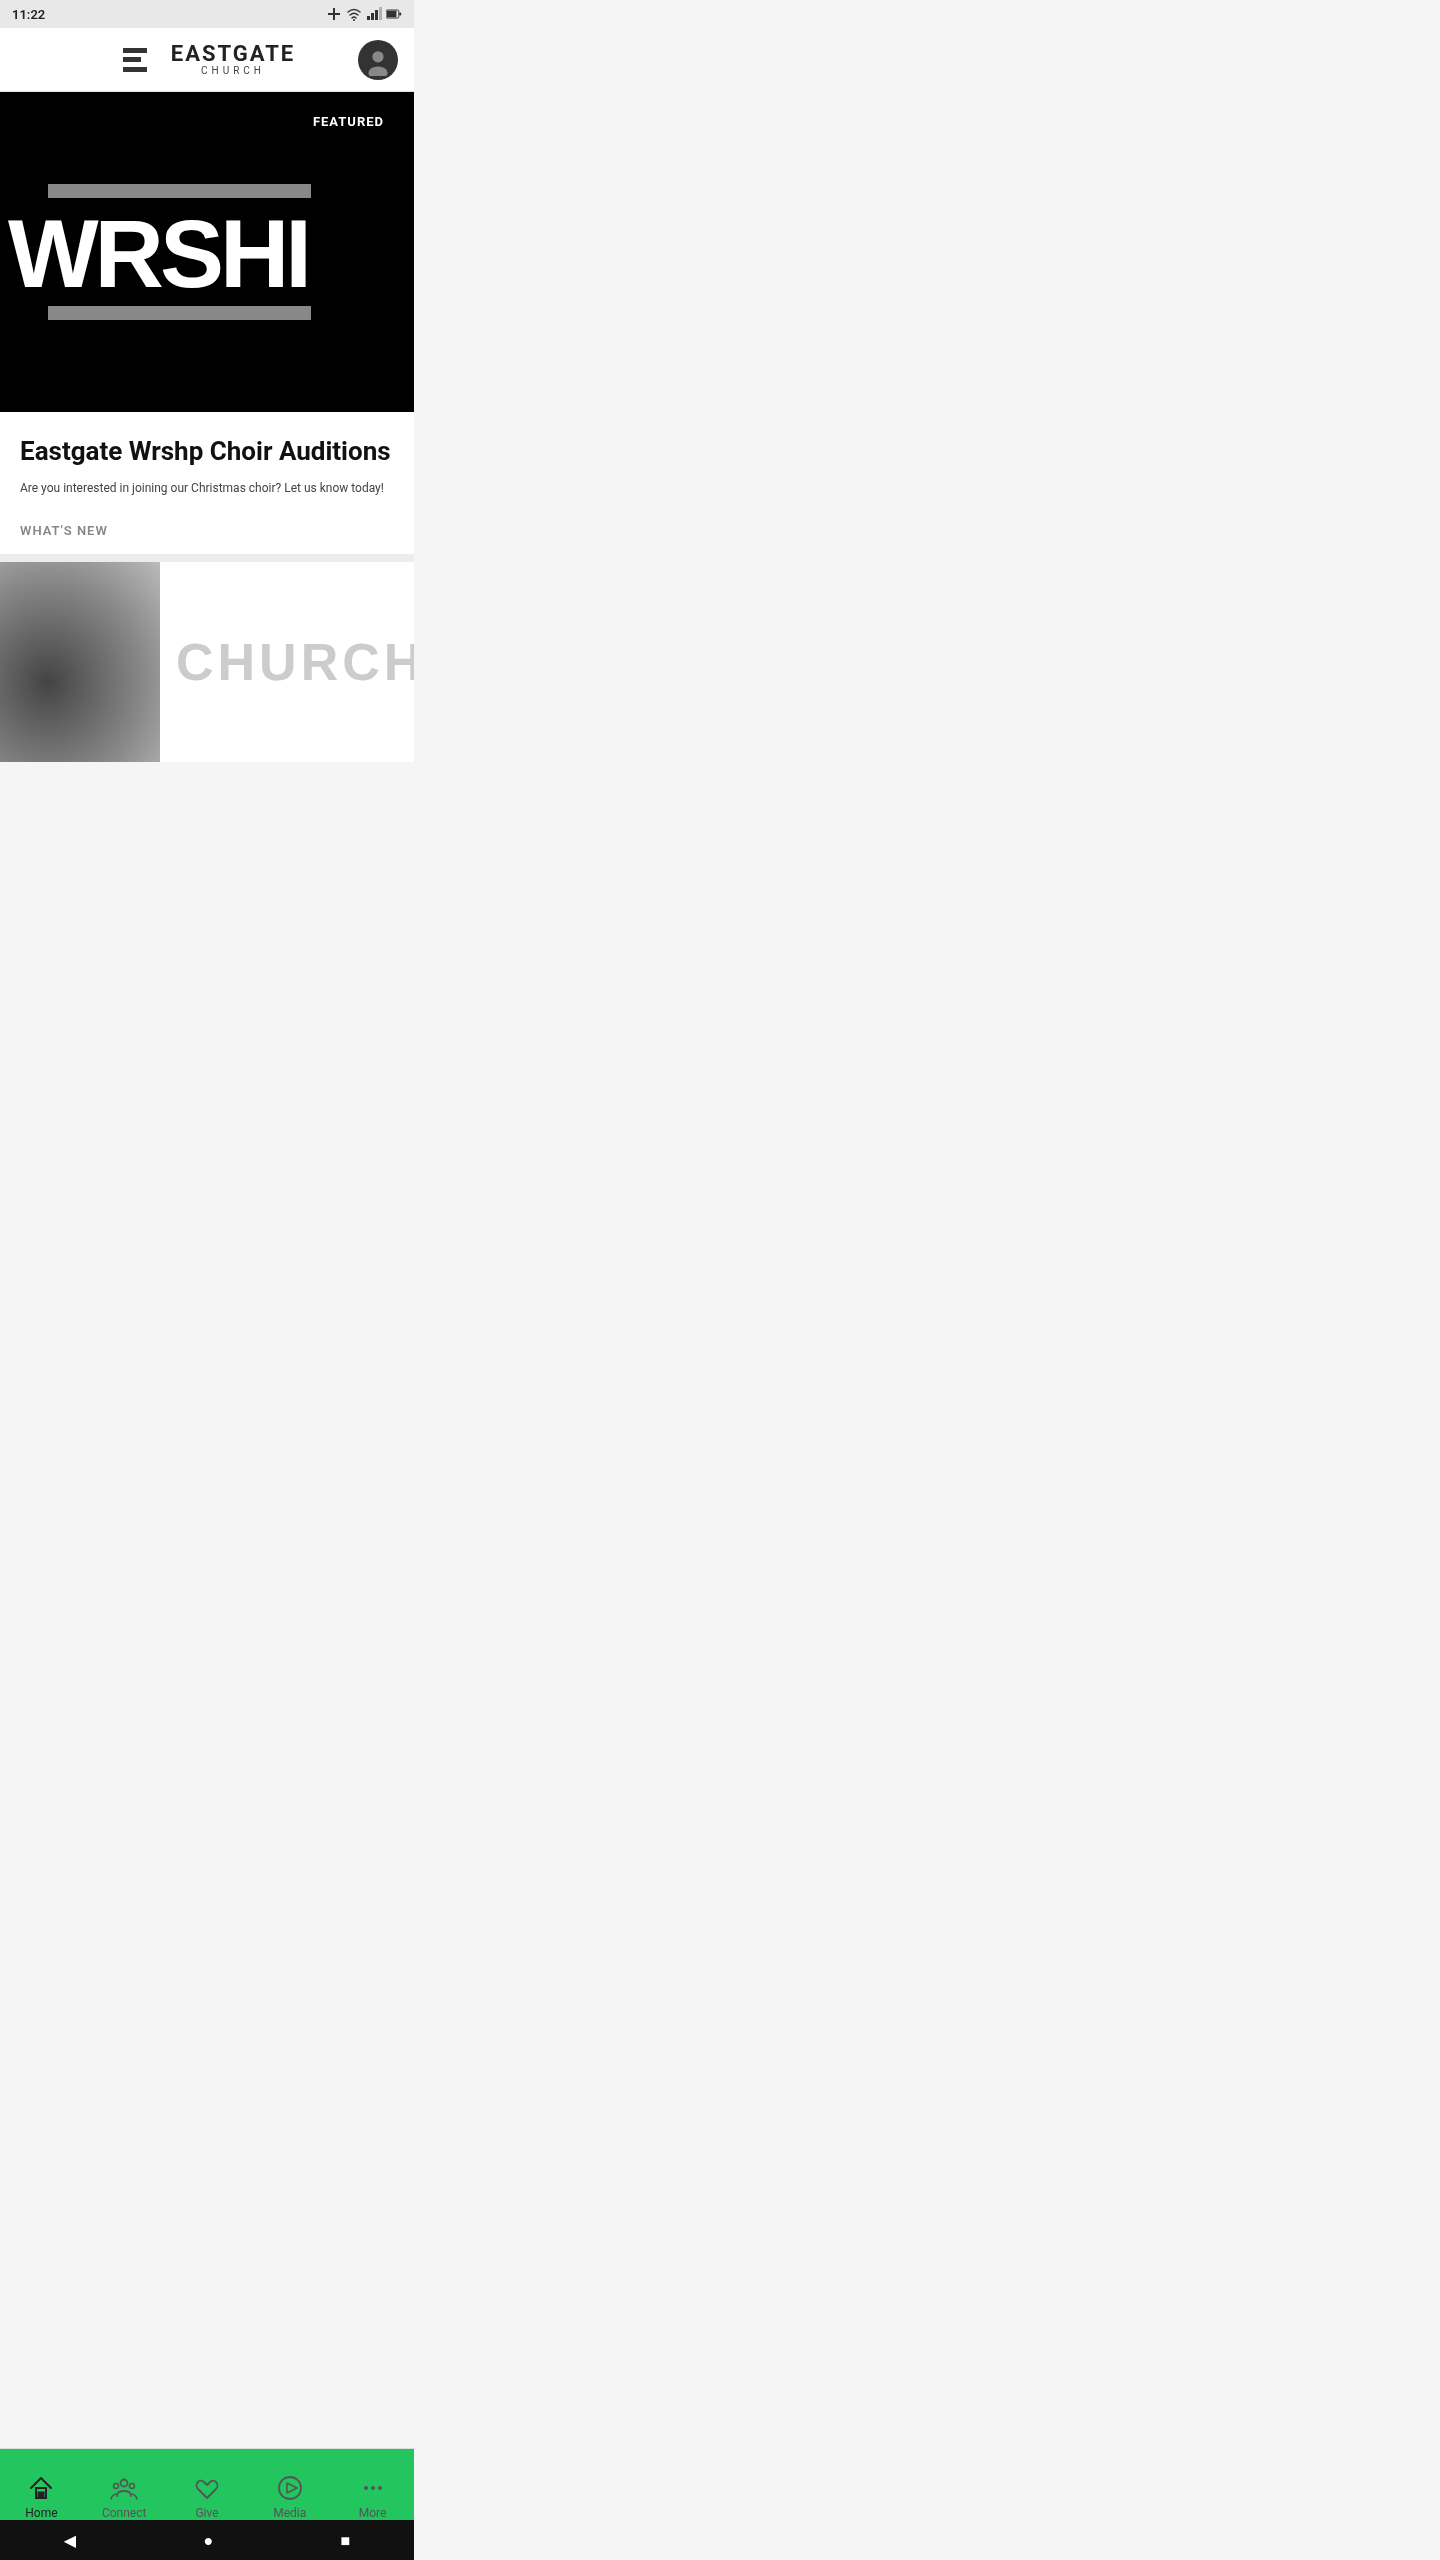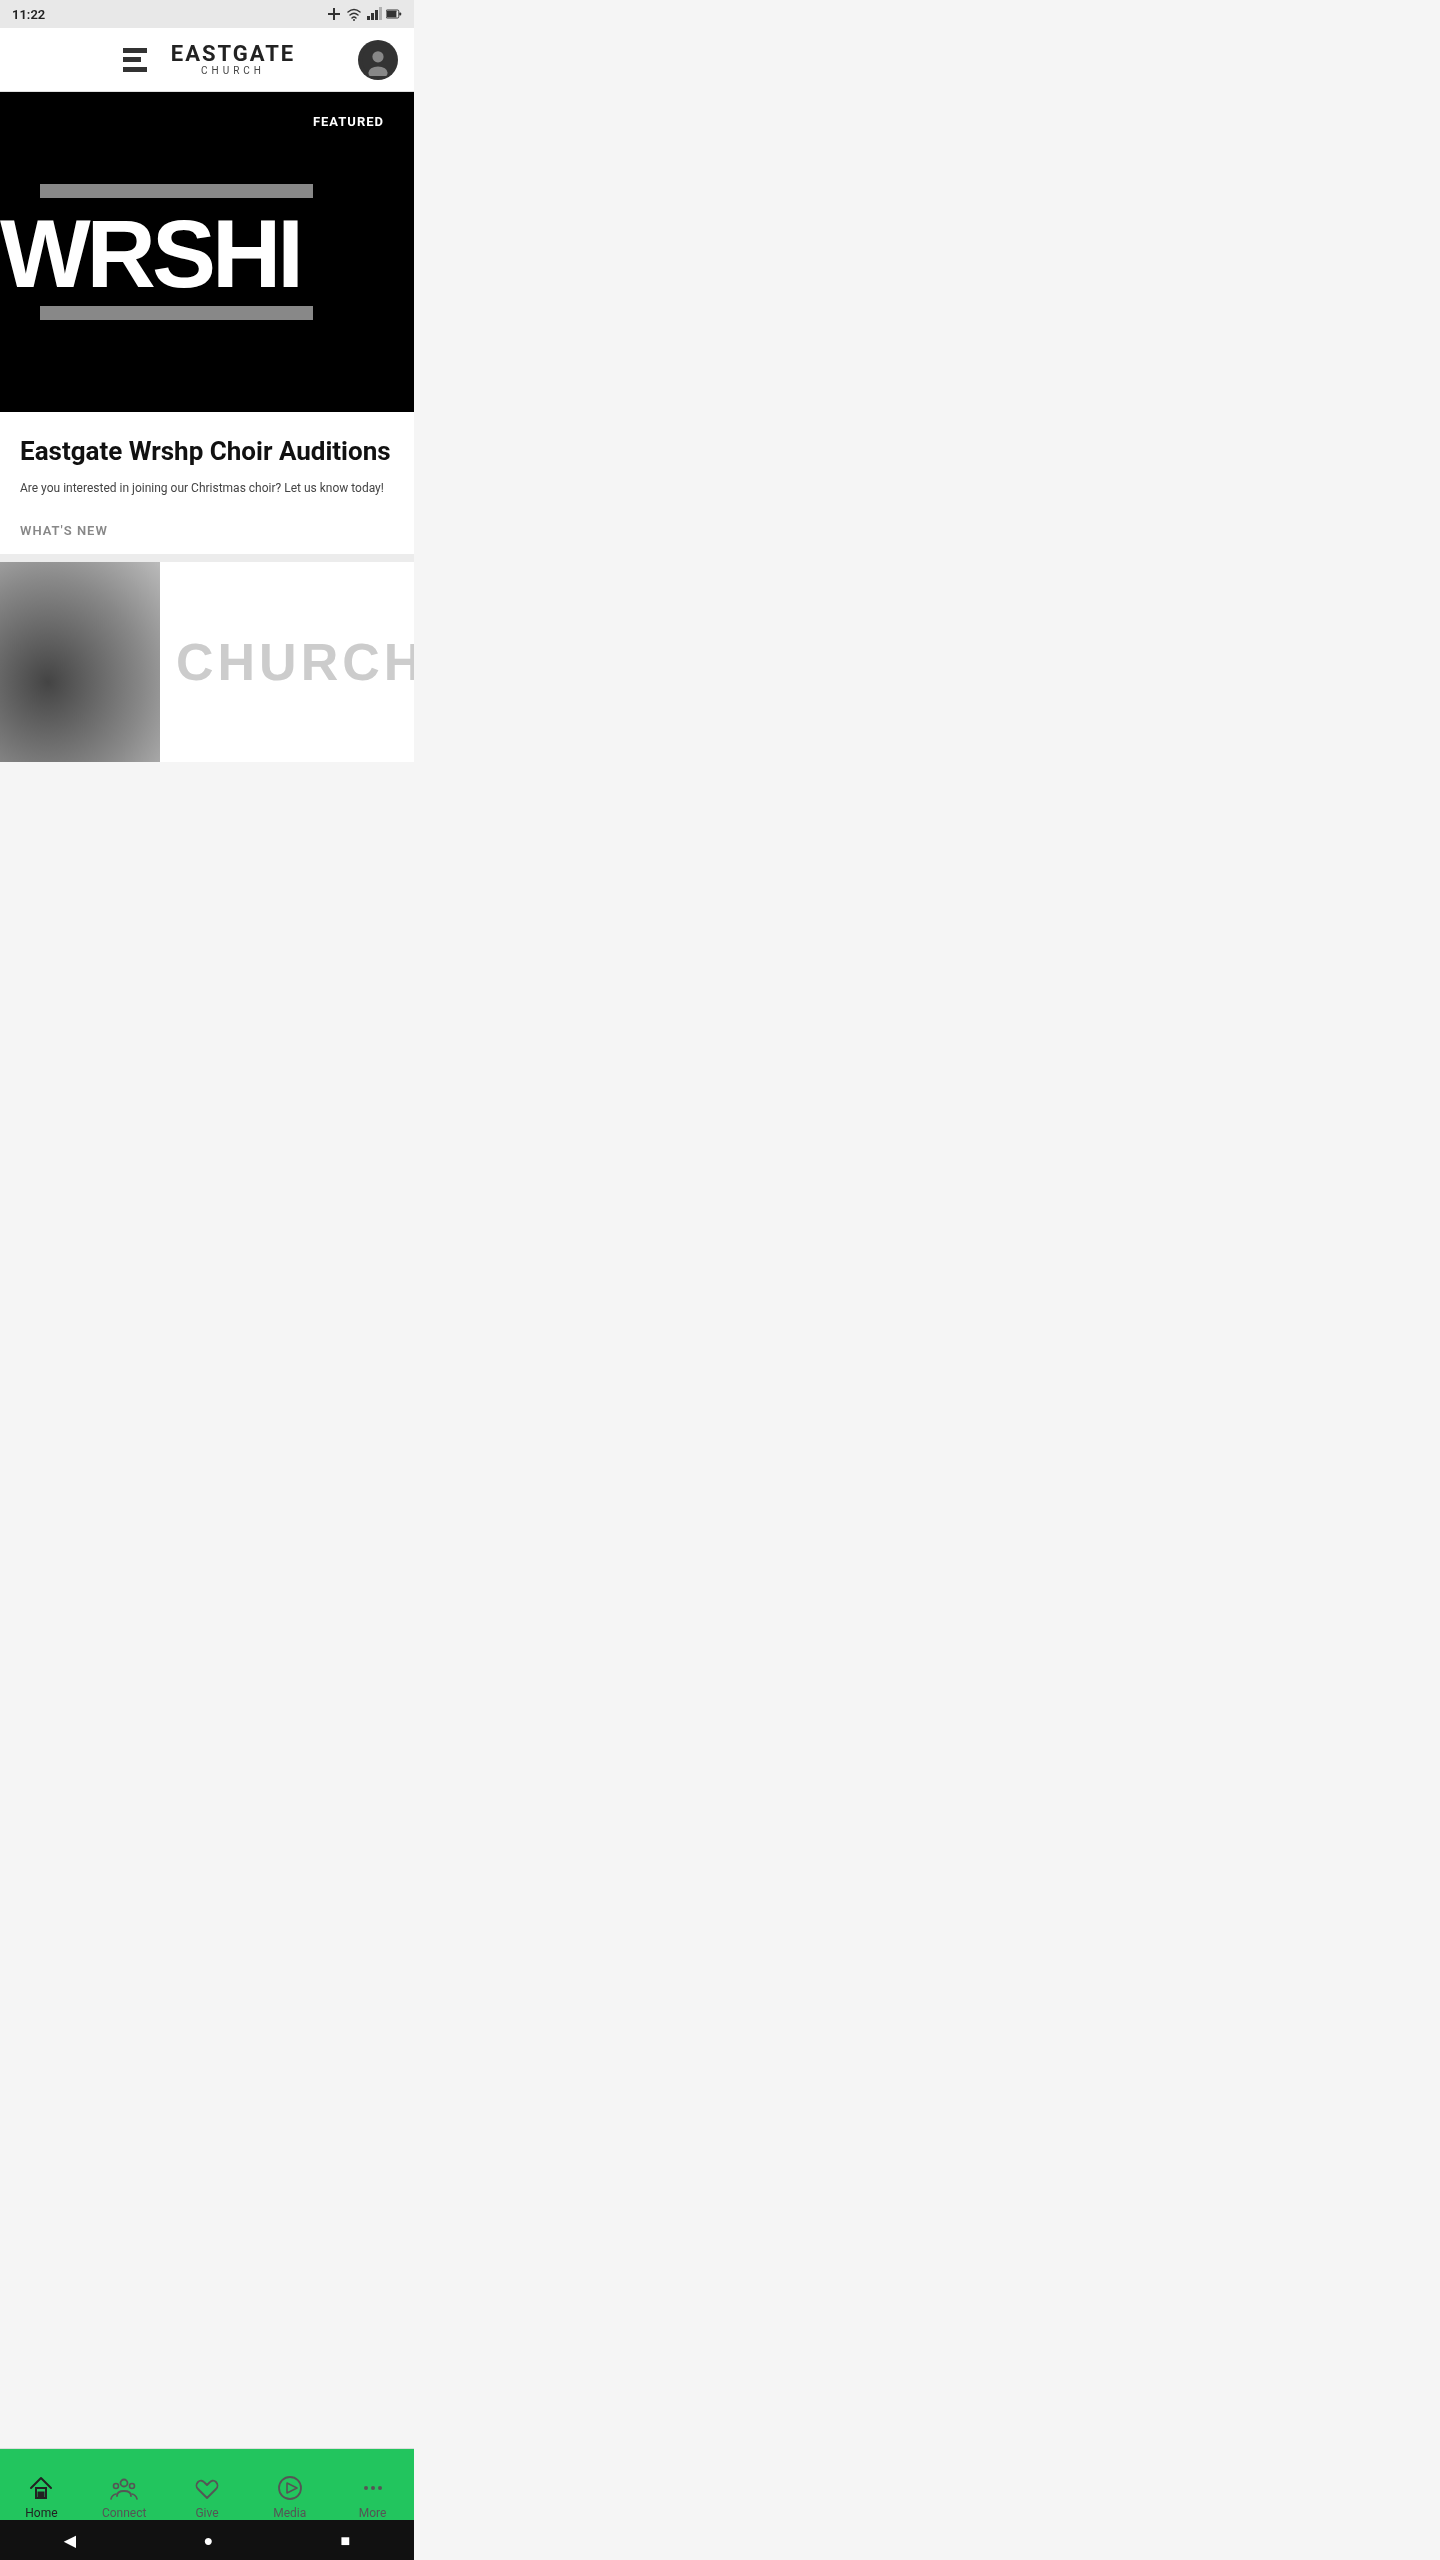--- a/index.html
+++ b/index.html
@@ -111,21 +111,21 @@
       padding: 6px 14px;
       z-index: 10;
     }
     .wrshp-art {
       width: 100%;
       height: 100%;
       display: flex;
       flex-direction: column;
       align-items: flex-start;
       justify-content: center;
-      padding: 20px 0;
+      padding: 20px 8px;
     }
     .wrshp-stripe-top {
       width: 66%;
       height: 14px;
       background: #888;
       margin-bottom: 8px;
       margin-left: 40px;
     }
     .wrshp-main-text {
       font-size: 96px;

